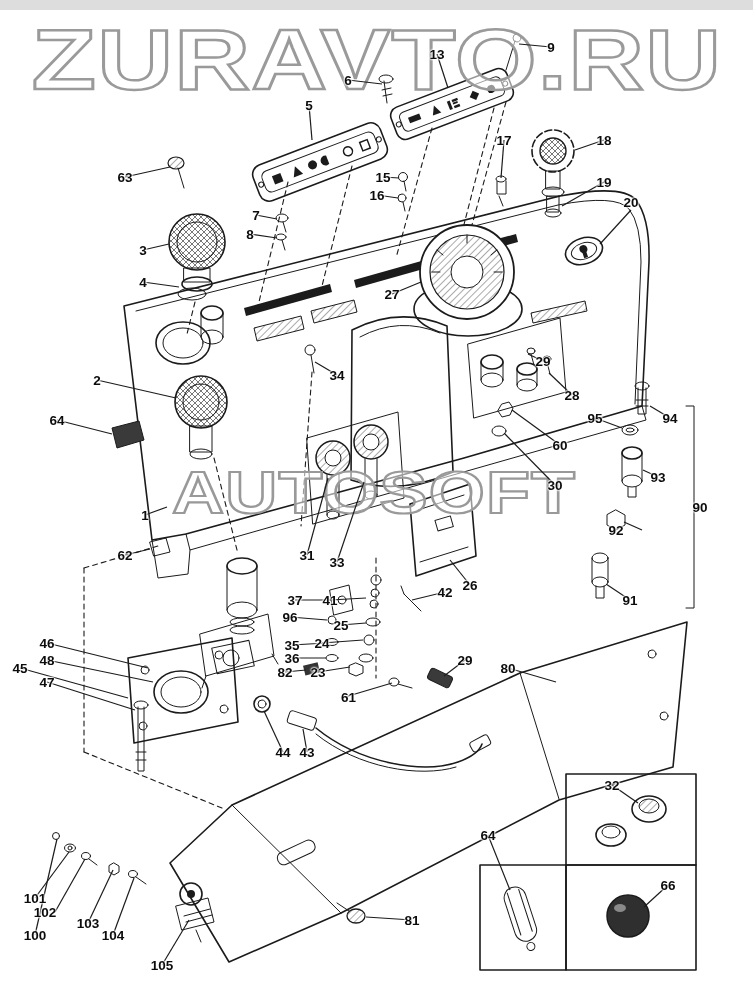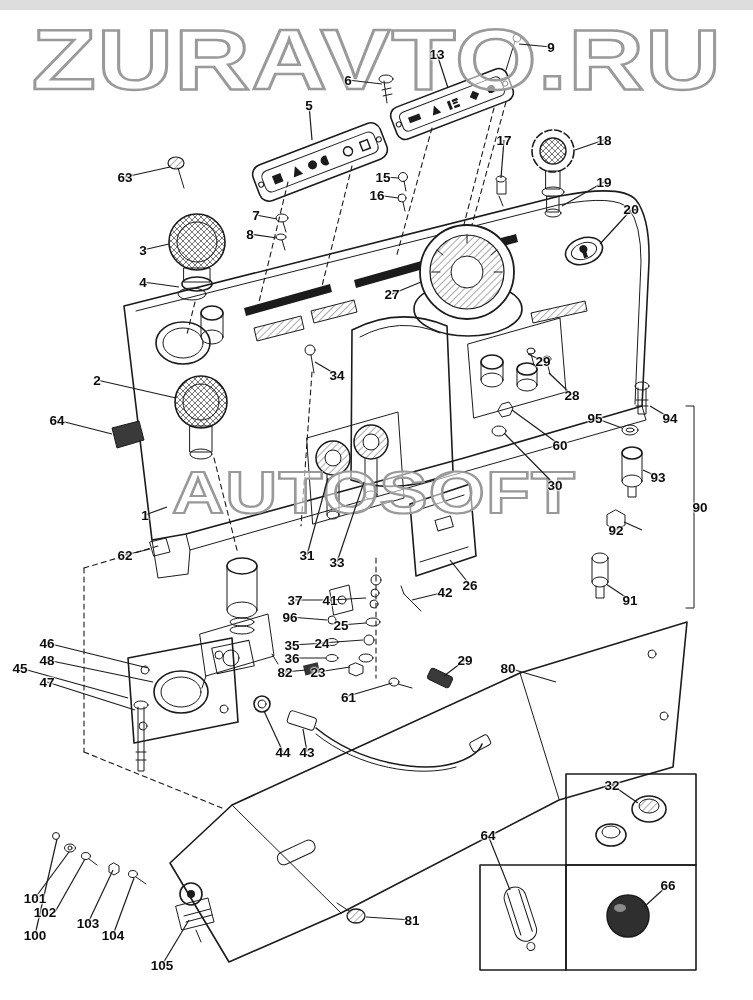--- a/index.html
+++ b/index.html
@@ -408,21 +408,21 @@
       <div class="callout" style="left: 309px; top: 95px;">5</div>
       <div class="callout" style="left: 348px; top: 70px;">6</div>
       <div class="callout" style="left: 437px; top: 44px;">13</div>
       <div class="callout" style="left: 551px; top: 37px;">9</div>
       <div class="callout" style="left: 125px; top: 167px;">63</div>
       <div class="callout" style="left: 383px; top: 167px;">15</div>
       <div class="callout" style="left: 377px; top: 185px;">16</div>
       <div class="callout" style="left: 504px; top: 130px;">17</div>
       <div class="callout" style="left: 604px; top: 130px;">18</div>
       <div class="callout" style="left: 604px; top: 172px;">19</div>
-      <div class="callout" style="left: 631px; top: 200px; font-family: Liberation Mono, monospace;">20</div>
+      <div class="callout" style="left: 631px; top: 192px;">20</div>
       <div class="callout" style="left: 256px; top: 205px;">7</div>
       <div class="callout" style="left: 250px; top: 224px;">8</div>
       <div class="callout" style="left: 143px; top: 240px;">3</div>
       <div class="callout" style="left: 143px; top: 272px;">4</div>
       <div class="callout" style="left: 392px; top: 284px;">27</div>
       <div class="callout" style="left: 97px; top: 370px;">2</div>
       <div class="callout" style="left: 337px; top: 365px;">34</div>
       <div class="callout" style="left: 543px; top: 351px;">29</div>
       <div class="callout" style="left: 572px; top: 385px;">28</div>
       <div class="callout" style="left: 595px; top: 408px;">95</div>

